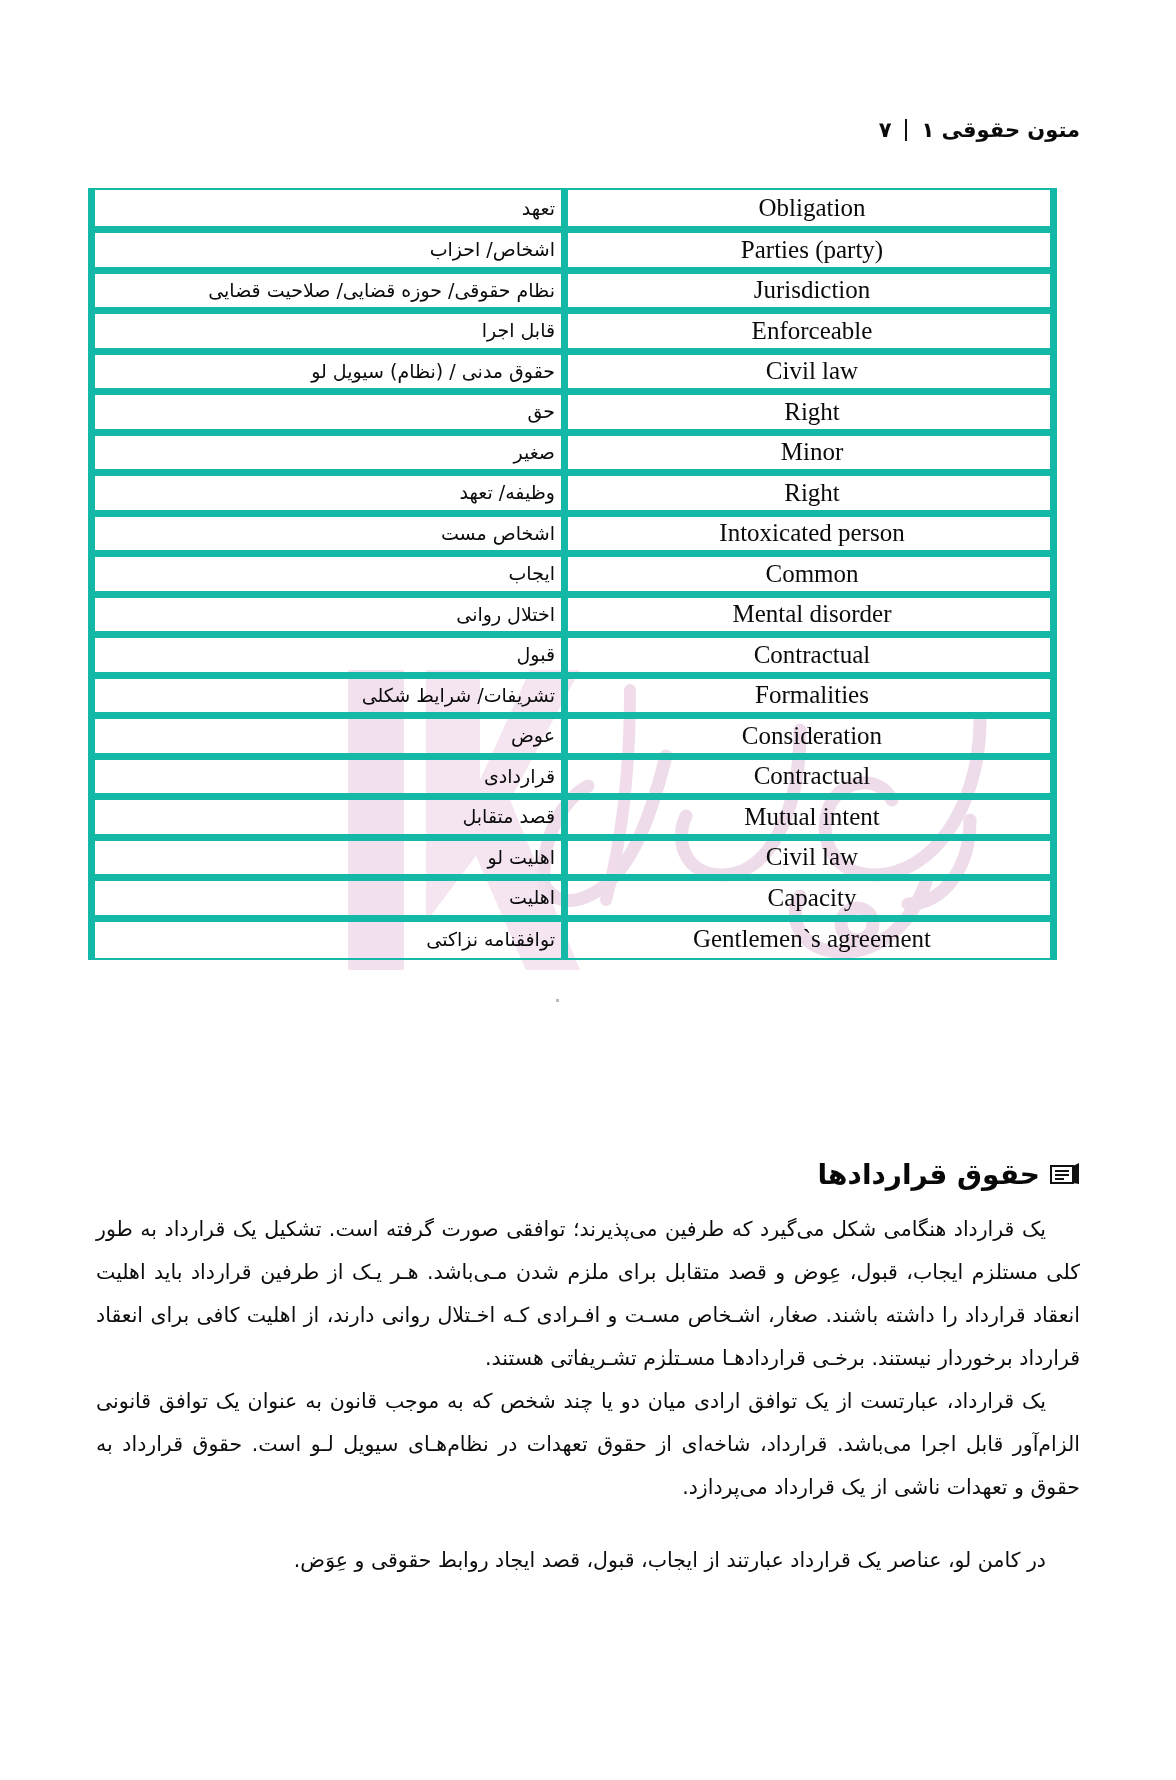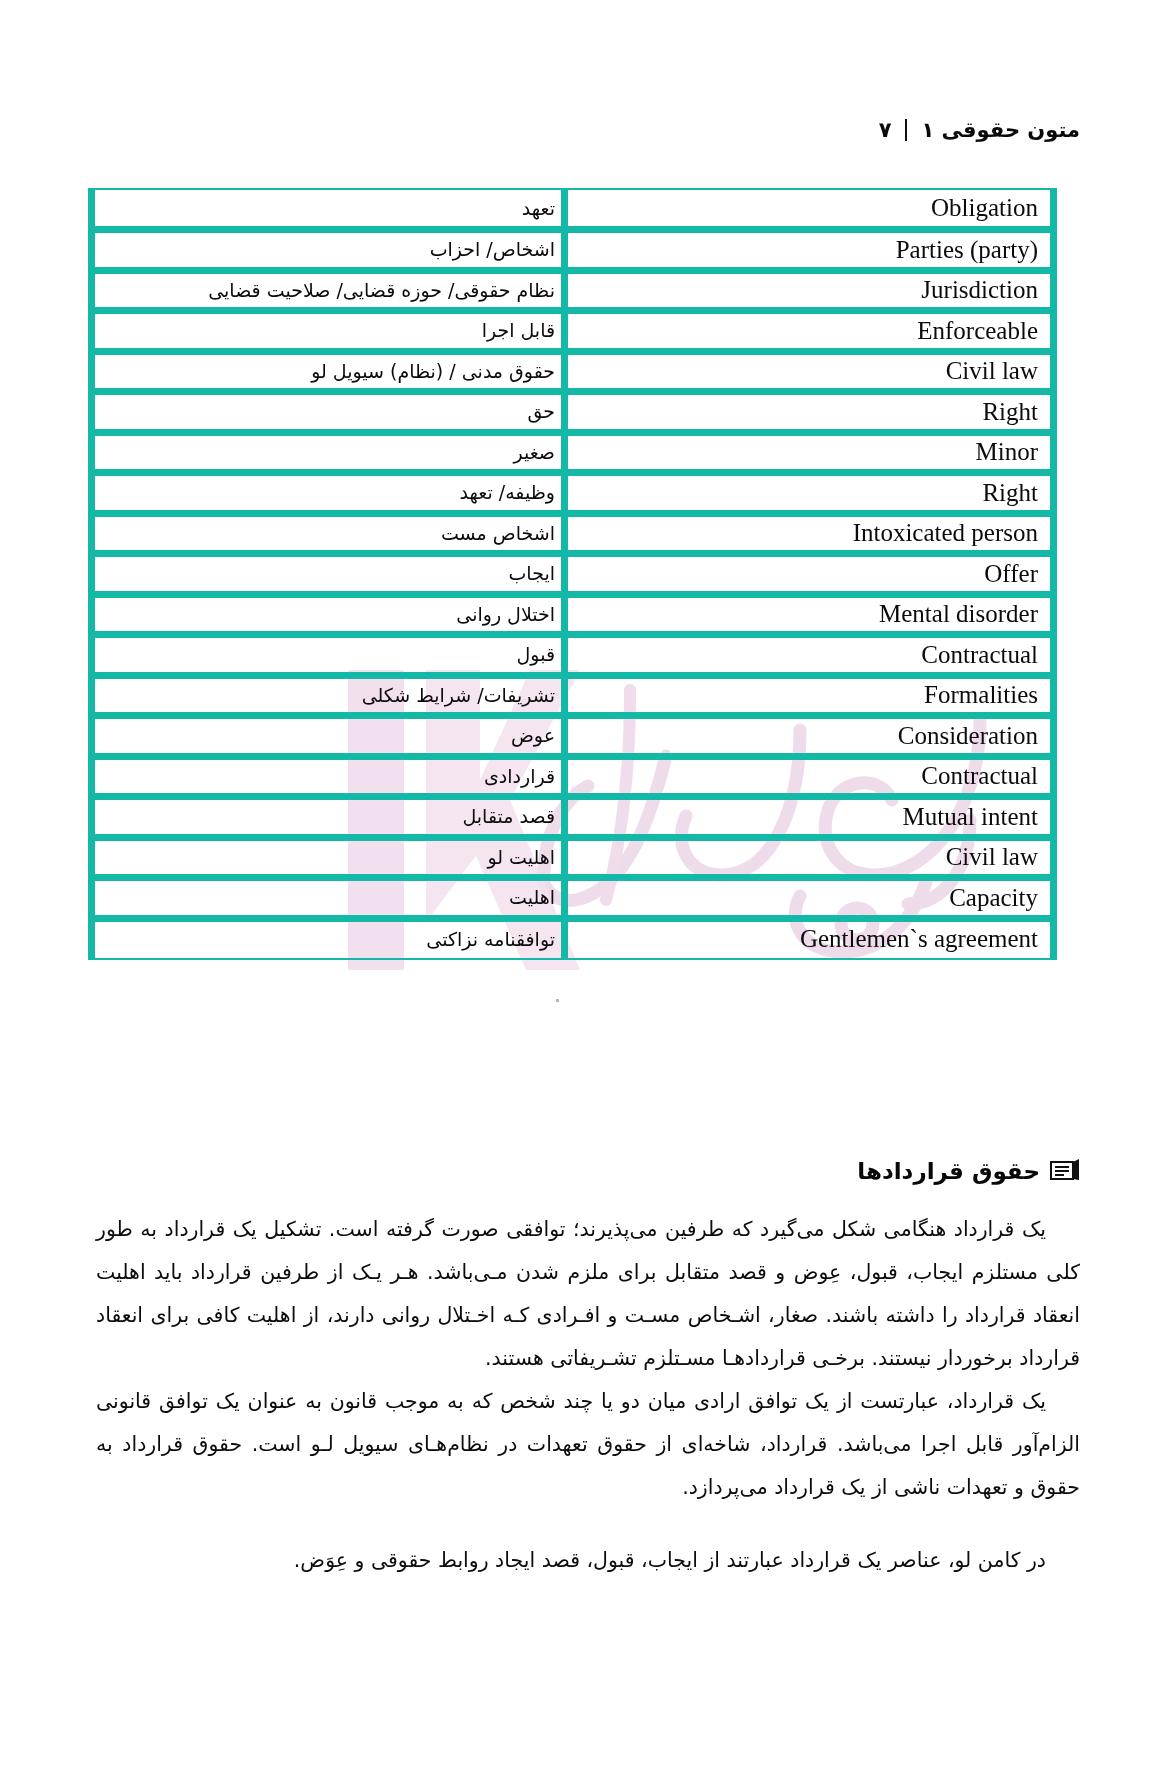--- a/index.html
+++ b/index.html
@@ -80,21 +80,21 @@
     border: 7px solid #14b8a6;
     padding: 0 12px;
     vertical-align: middle;
     background: transparent;
   }
   .glossary tr:first-child td { border-top-width: 2px; }
   .glossary tr:last-child td { border-bottom-width: 2px; }
   .glossary td.en {
     width: 452px;
     direction: ltr;
-    text-align: right;
+    text-align: center;
     font-family: "Liberation Serif", "DejaVu Serif", serif;
     font-size: 25px;
     line-height: 1.05;
     color: #0b0b0b;
     padding-left: 18px;
   }
   .glossary td.fa {
     width: 448px;
     direction: rtl;
     text-align: right;
@@ -120,21 +120,21 @@
   .section-heading .heading-icon {
     display: inline-block;
     width: 30px;
     height: 24px;
     position: relative;
     flex: 0 0 auto;
   }
   .section-heading .heading-icon svg { display: block; }
   .section-heading .heading-text {
     font-family: "DejaVu Sans", sans-serif;
-    font-size: 23px;
+    font-size: 28px;
     font-weight: bold;
     color: #080808;
     white-space: nowrap;
   }
 
   
   .body-text {
     position: absolute;
     right: 96px;
     left: 96px;
@@ -238,21 +238,21 @@
       </tr>
       <tr>
         <td class="en">Right</td>
         <td class="fa">وظیفه/ تعهد</td>
       </tr>
       <tr>
         <td class="en">Intoxicated person</td>
         <td class="fa">اشخاص مست</td>
       </tr>
       <tr>
-        <td class="en">Offer</td>
+        <td class="en">Common</td>
         <td class="fa">ایجاب</td>
       </tr>
       <tr>
         <td class="en">Mental disorder</td>
         <td class="fa">اختلال روانی</td>
       </tr>
       <tr>
         <td class="en">Contractual</td>
         <td class="fa">قبول</td>
       </tr>

